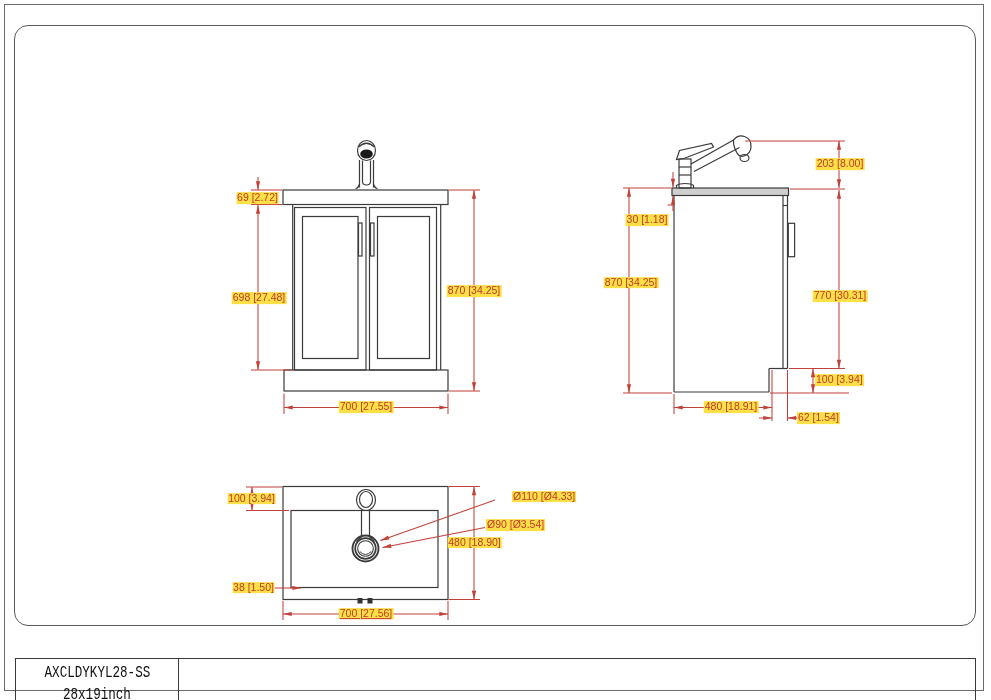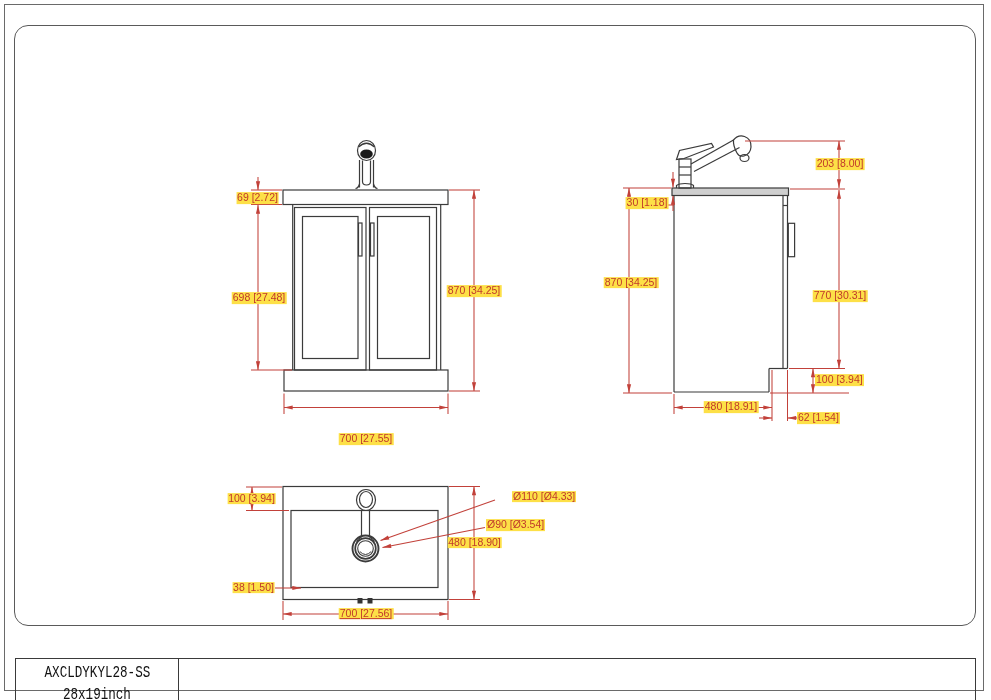--- a/index.html
+++ b/index.html
@@ -150,24 +150,24 @@
       <line x1="283" y1="601" x2="283" y2="620"></line>
       <line x1="448" y1="601" x2="448" y2="620"></line>
       <line x1="495" y1="500" x2="380.5" y2="540.5" marker-end="url(#mA)"></line>
       <line x1="485" y1="527.5" x2="382.5" y2="547.5" marker-end="url(#mA)"></line>
     </g>
   </svg>
 
   <div class="dim" style="left:257.5px;top:198px;">69 [2.72]</div>
   <div class="dim" style="left:259px;top:298px;">698 [27.48]</div>
   <div class="dim" style="left:474px;top:291px;">870 [34.25]</div>
-  <div class="dim" style="left:366px;top:407px;margin-top:32px;">700 [27.55]</div>
+  <div class="dim" style="left:366px;top:407px;">700 [27.55]</div>
 
   <div class="dim" style="left:840px;top:164px;">203 [8.00]</div>
-  <div class="dim" style="left:647px;top:203px;">30 [1.18]</div>
+  <div class="dim" style="left:647px;top:220px;">30 [1.18]</div>
   <div class="dim" style="left:631px;top:282.5px;">870 [34.25]</div>
   <div class="dim" style="left:840px;top:284px;margin-top:12px;">770 [30.31]</div>
   <div class="dim la" style="left:815px;top:380px;">100 [3.94]</div>
   <div class="dim" style="left:731px;top:407px;">480 [18.91]</div>
   <div class="dim la" style="left:797px;top:418px;">62 [1.54]</div>
 
   <div class="dim" style="left:251.5px;top:498.5px;">100 [3.94]</div>
   <div class="dim la" style="left:496px;top:496.5px;margin-left:16px;">Ø110 [Ø4.33]</div>
   <div class="dim la" style="left:486px;top:525px;">Ø90 [Ø3.54]</div>
   <div class="dim" style="left:474.5px;top:542.5px;">480 [18.90]</div>

